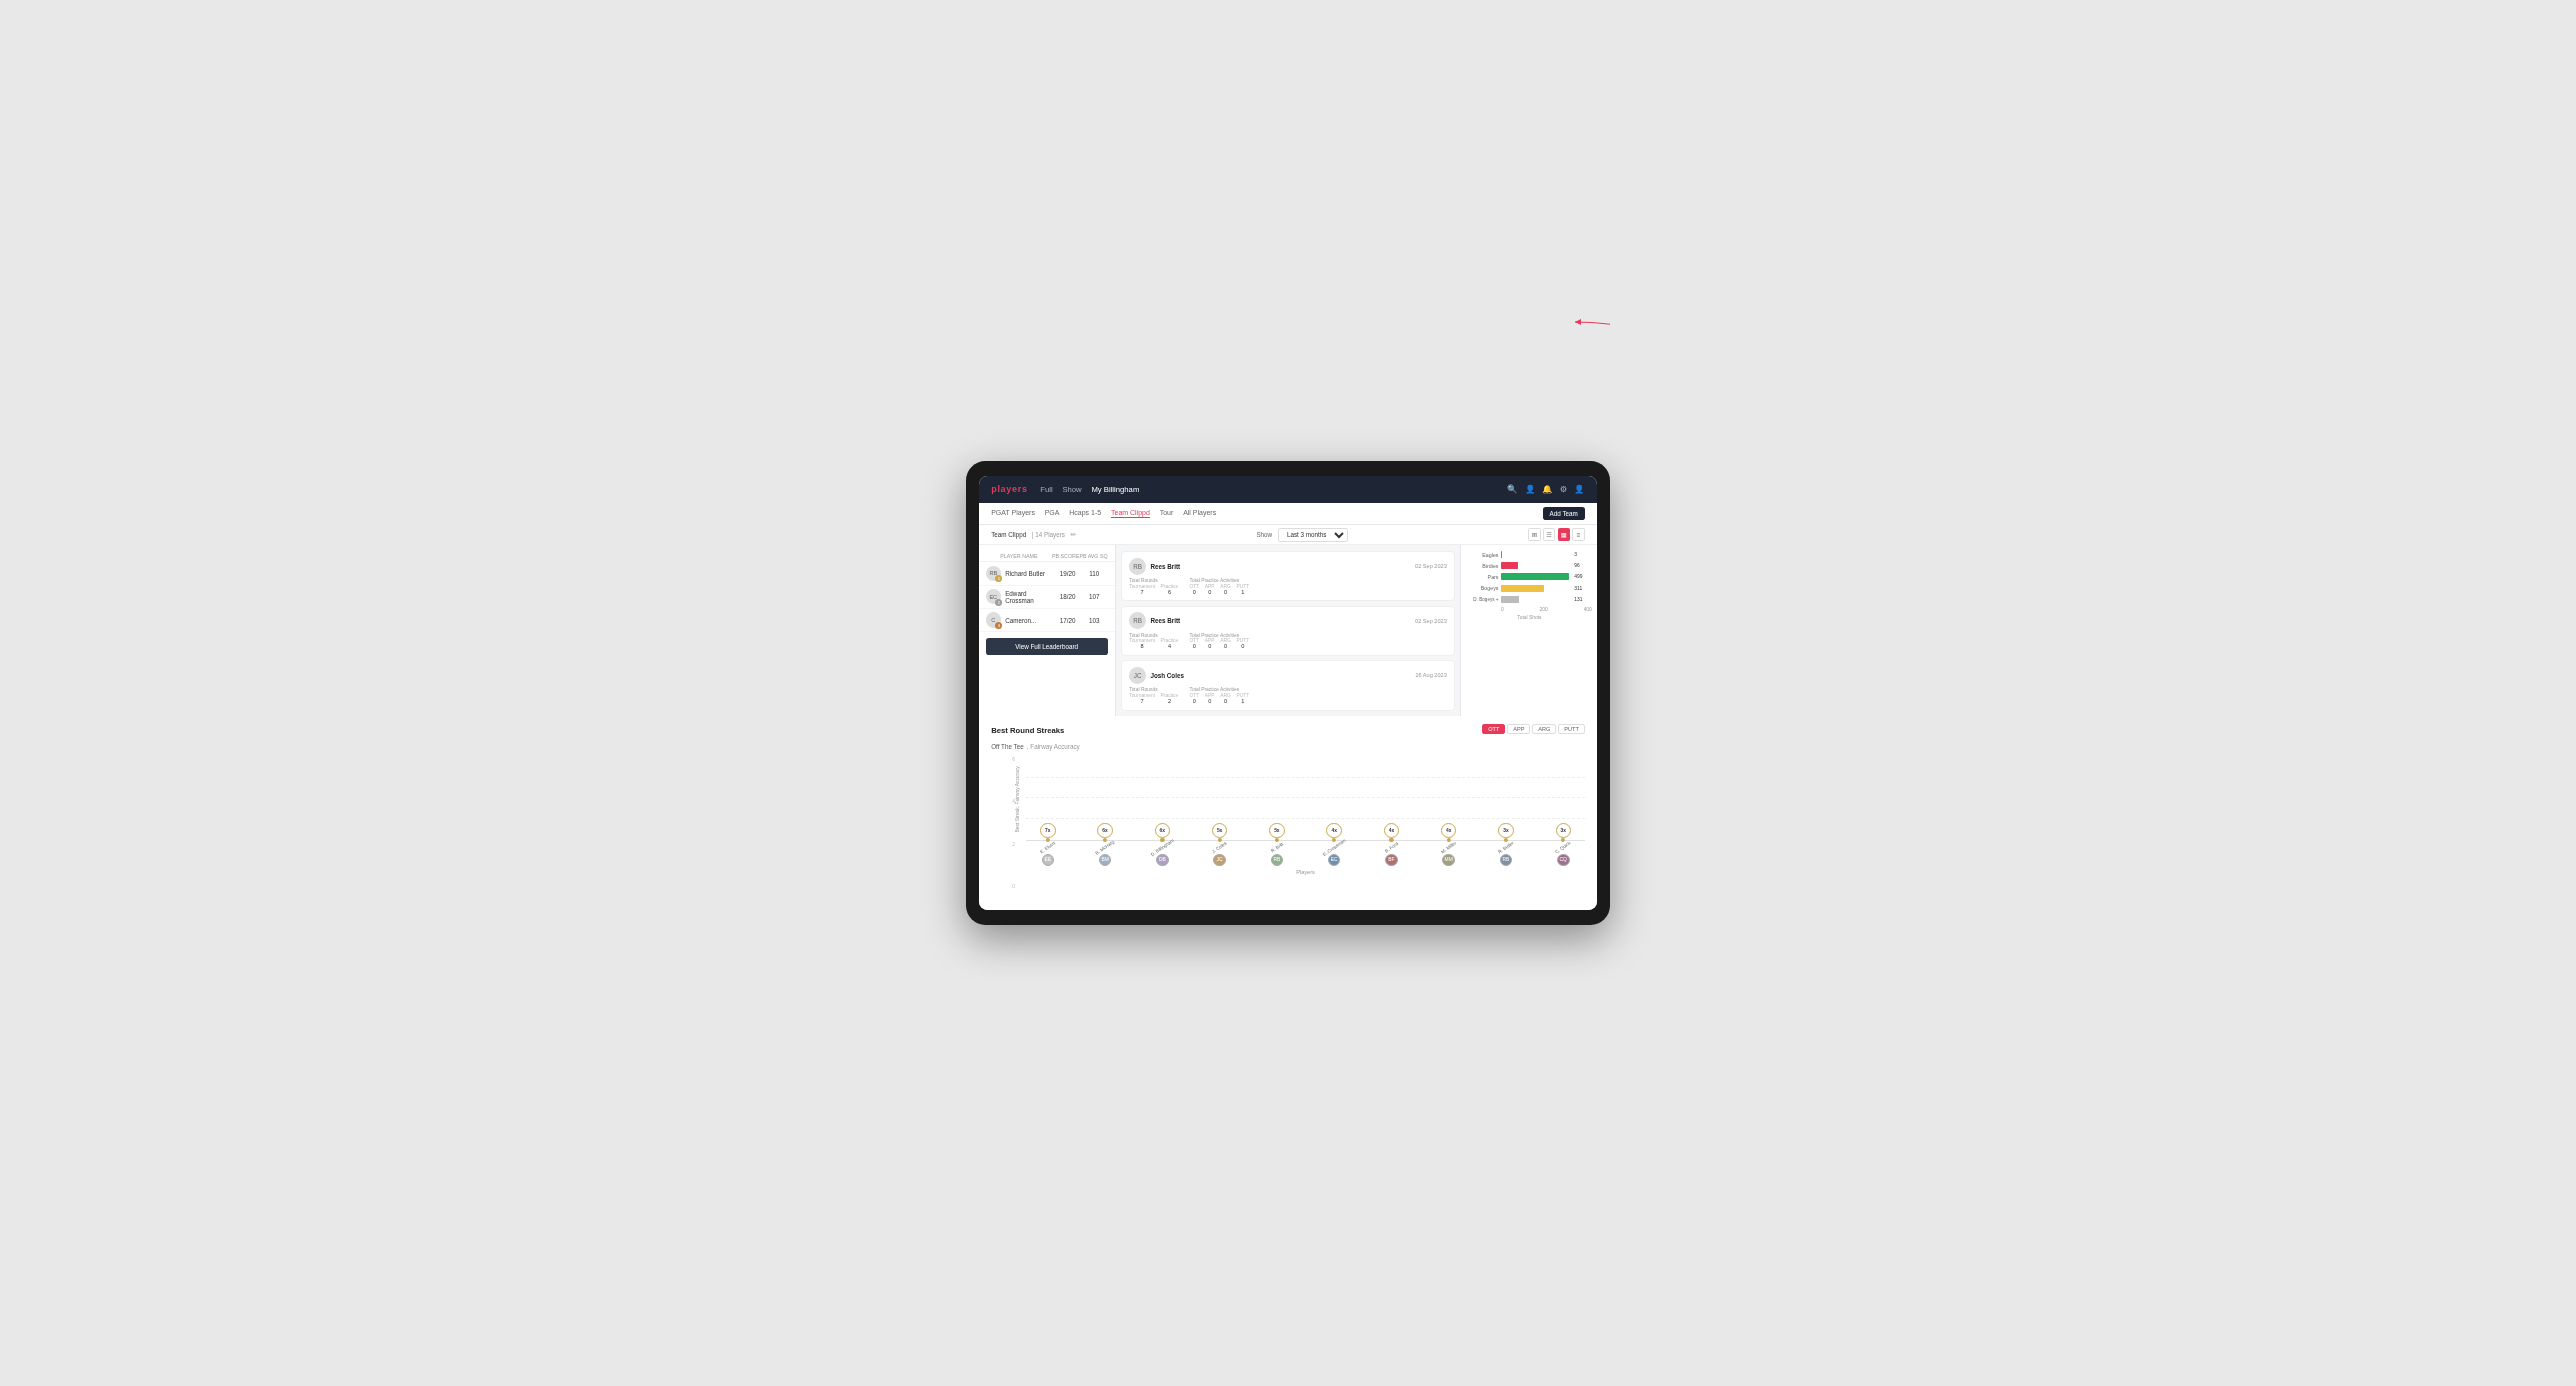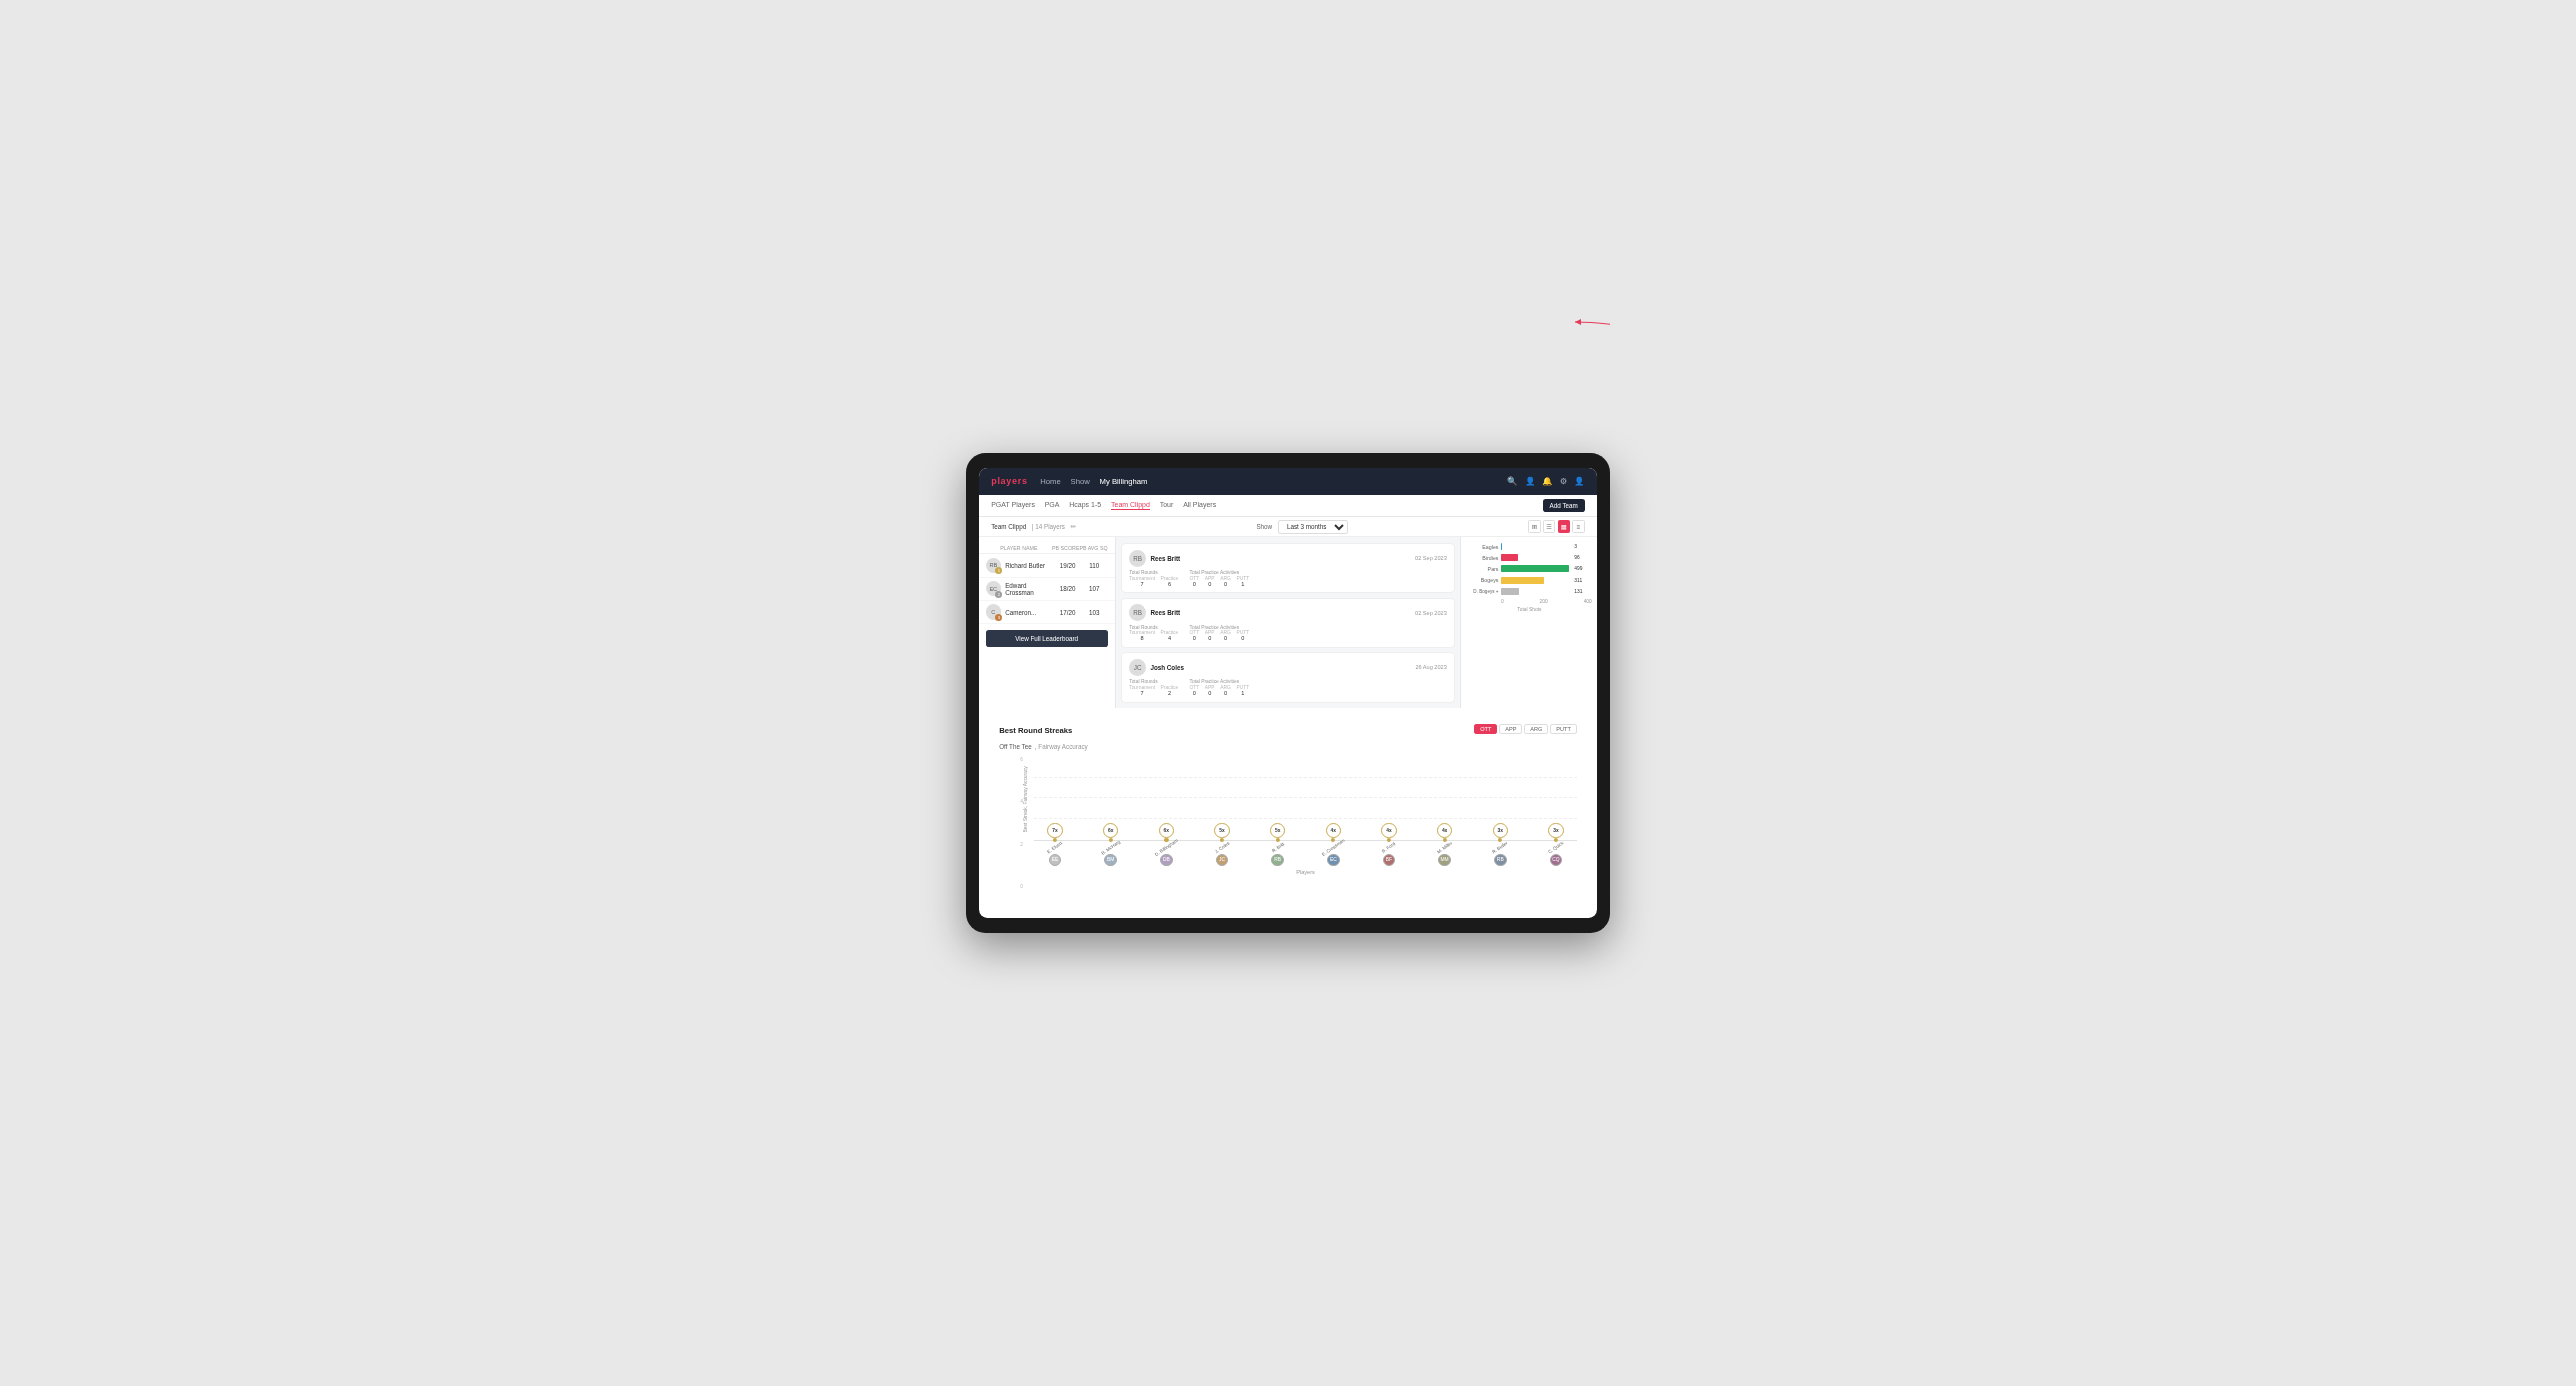--- a/index.html
+++ b/index.html
@@ -267,21 +267,21 @@
       justify-content: center;
       font-size: 6.3px;
       cursor: pointer;
       background: #fff;
       color: #666;
     }
     .toggle-btn.active { background: #e8395a; color: #fff; border-color: #e8395a; }
     
     .streaks-section {
       background: #fff;
-      margin: 8px;
+      margin: 0;
       padding: 7px 12.6px;
     }
     .streaks-header {
       display: flex;
       align-items: center;
       justify-content: space-between;
       margin-bottom: 4.2px;
     }
     .streaks-title {
       font-size: 7.7px;
@@ -323,21 +323,21 @@
       </marker>
     </defs>
   </svg>
 
   <div class="tablet-frame">
     <div class="tablet-screen">
 
       <div class="nav-bar">
         <div class="nav-logo">players</div>
         <div class="nav-links">
-          <span class="nav-link">Home</span>
+          <span class="nav-link">Full</span>
           <span class="nav-link">Show</span>
           <span class="nav-link active">My Billingham</span>
         </div>
         <div class="nav-icons">
           <span class="nav-icon">🔍</span>
           <span class="nav-icon">👤</span>
           <span class="nav-icon">🔔</span>
           <span class="nav-icon">⚙</span>
           <span class="nav-icon">👤</span>
         </div>

